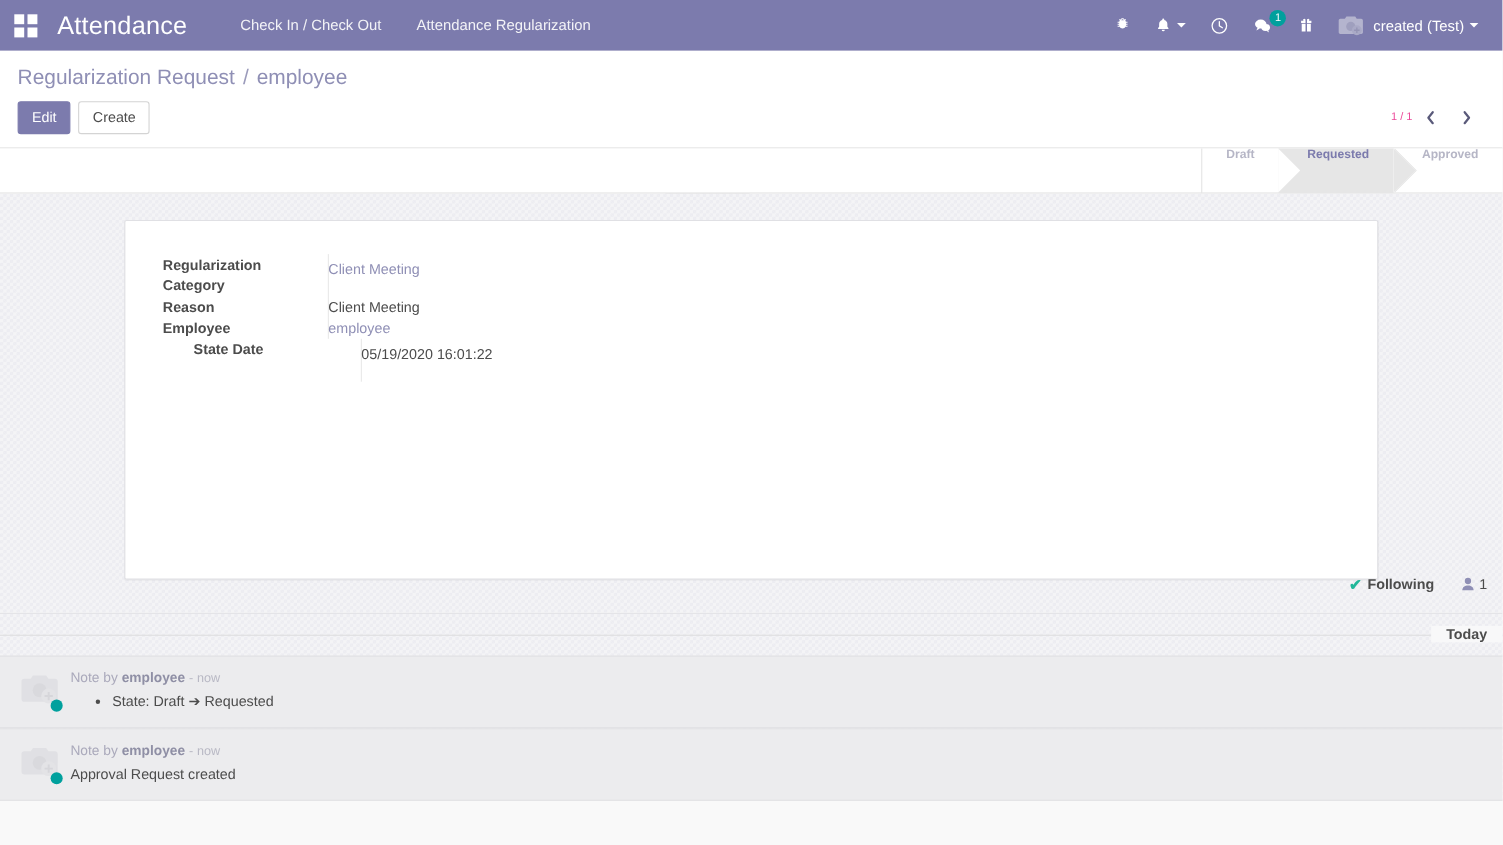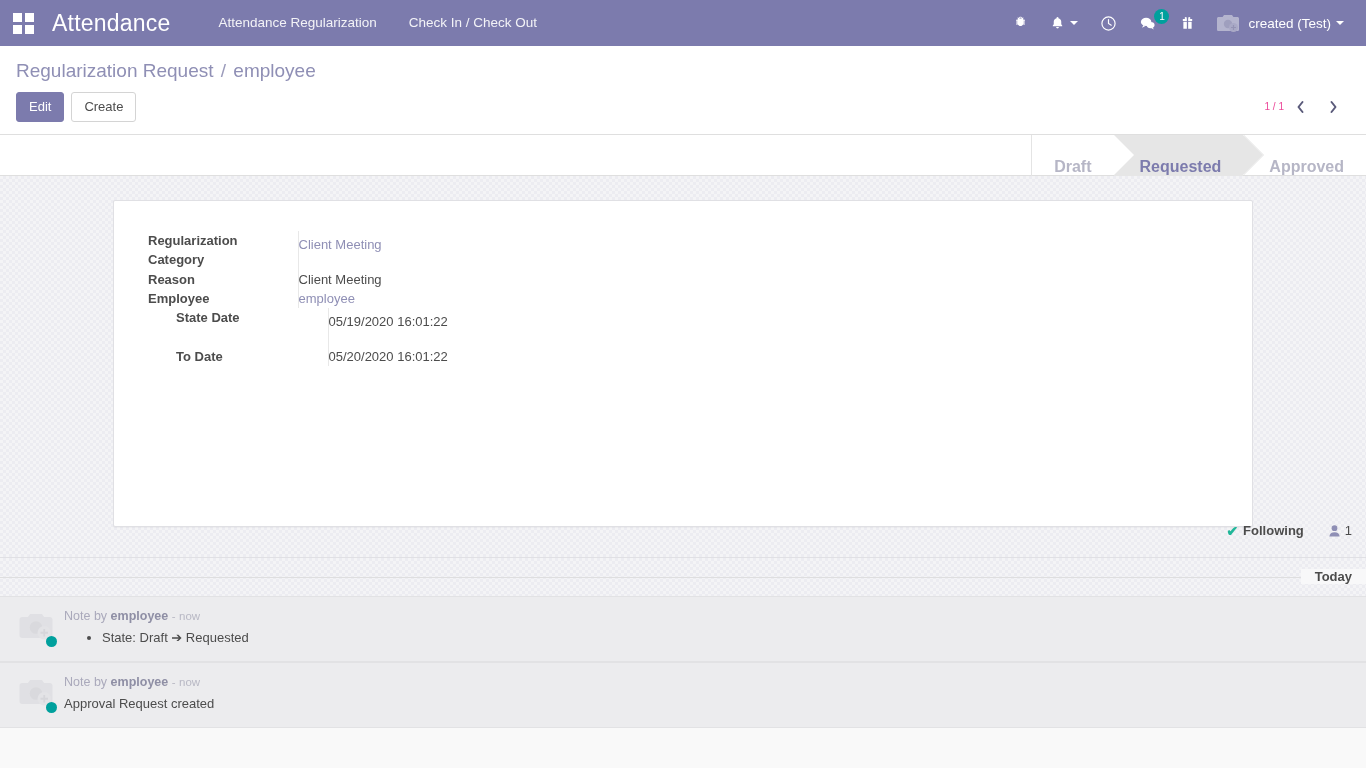--- a/index.html
+++ b/index.html
@@ -194,23 +194,23 @@
   }
   .statusbar {
     display: flex;
     align-items: stretch;
     border-left: 1px solid #e4e4e4;
     height: 41px;
   }
   .st {
     position: relative;
     display: flex;
-    align-items: flex-end;
+    align-items: flex-start;
     padding: 0 22px 0 26px;
-    font-size: 16px;
+    font-size: 11px;
     font-weight: bold;
     color: #b6b6c6;
     background: transparent;
   }
   .st:first-child { padding-left: 22px; }
   .st.active { color: #7c7bad; background: #e6e6e6; }
   .st.active:after {
     content: "";
     position: absolute;
     right: -20px; top: 0;
@@ -392,22 +392,22 @@
     <div class="apps-grid">
       <i></i>
         <i></i>
         <i></i>
         <i></i>
     </div>
   </div>
   <div class="brand">Attendance</div>
 
   <div class="nav-menu">
+    <a href="#">Check In / Check Out</a>
     <a href="#">Attendance Regularization</a>
-    <a href="#">Check In / Check Out</a>
   </div>
 
   <div class="nav-right">
     <div class="nav-icon" title="debug">
       <svg width="15" height="16" viewBox="0 0 16 16" fill="#fff">
         <path d="M8 1.2c-1 0-1.8.6-2.1 1.4l-.7-.6-.6.7.8.7c-.3.3-.5.7-.6 1.1H3.2v1h1.5v.9H3.2v1h1.5v.2c0 .3 0 .6.1.9H3.2v1h2c.5.9 1.5 1.6 2.8 1.6s2.3-.7 2.8-1.6h2v-1h-1.6c.1-.3.1-.6.1-.9v-.2h1.5v-1h-1.5v-.9h1.5v-1h-1.6c-.1-.4-.3-.8-.6-1.1l.8-.7-.6-.7-.7.6C9.8 1.8 9 1.2 8 1.2zm0 1c.6 0 1.1.4 1.3.9H6.7c.2-.5.7-.9 1.3-.9z"></path>
       </svg>
     </div>
     <div class="nav-icon">
       <svg width="15" height="16" viewBox="0 0 16 16" fill="#fff">
@@ -528,24 +528,20 @@
           </table>
       </div>
 
       <div class="form-col right">
         <table class="fields">
           <tbody>
               <tr>
             <td class="lbl">State Date</td>
             <td class="val spaced">05/19/2020 16:01:22</td>
           </tr>
-          <tr>
-            <td class="lbl">To Date</td>
-            <td class="val">05/20/2020 16:01:22</td>
-          </tr>
         </tbody>
           </table>
       </div>
 
     </div>
   </div>
 
   <div class="followers-row">
     <div class="following">
       <span class="check">✔</span>

